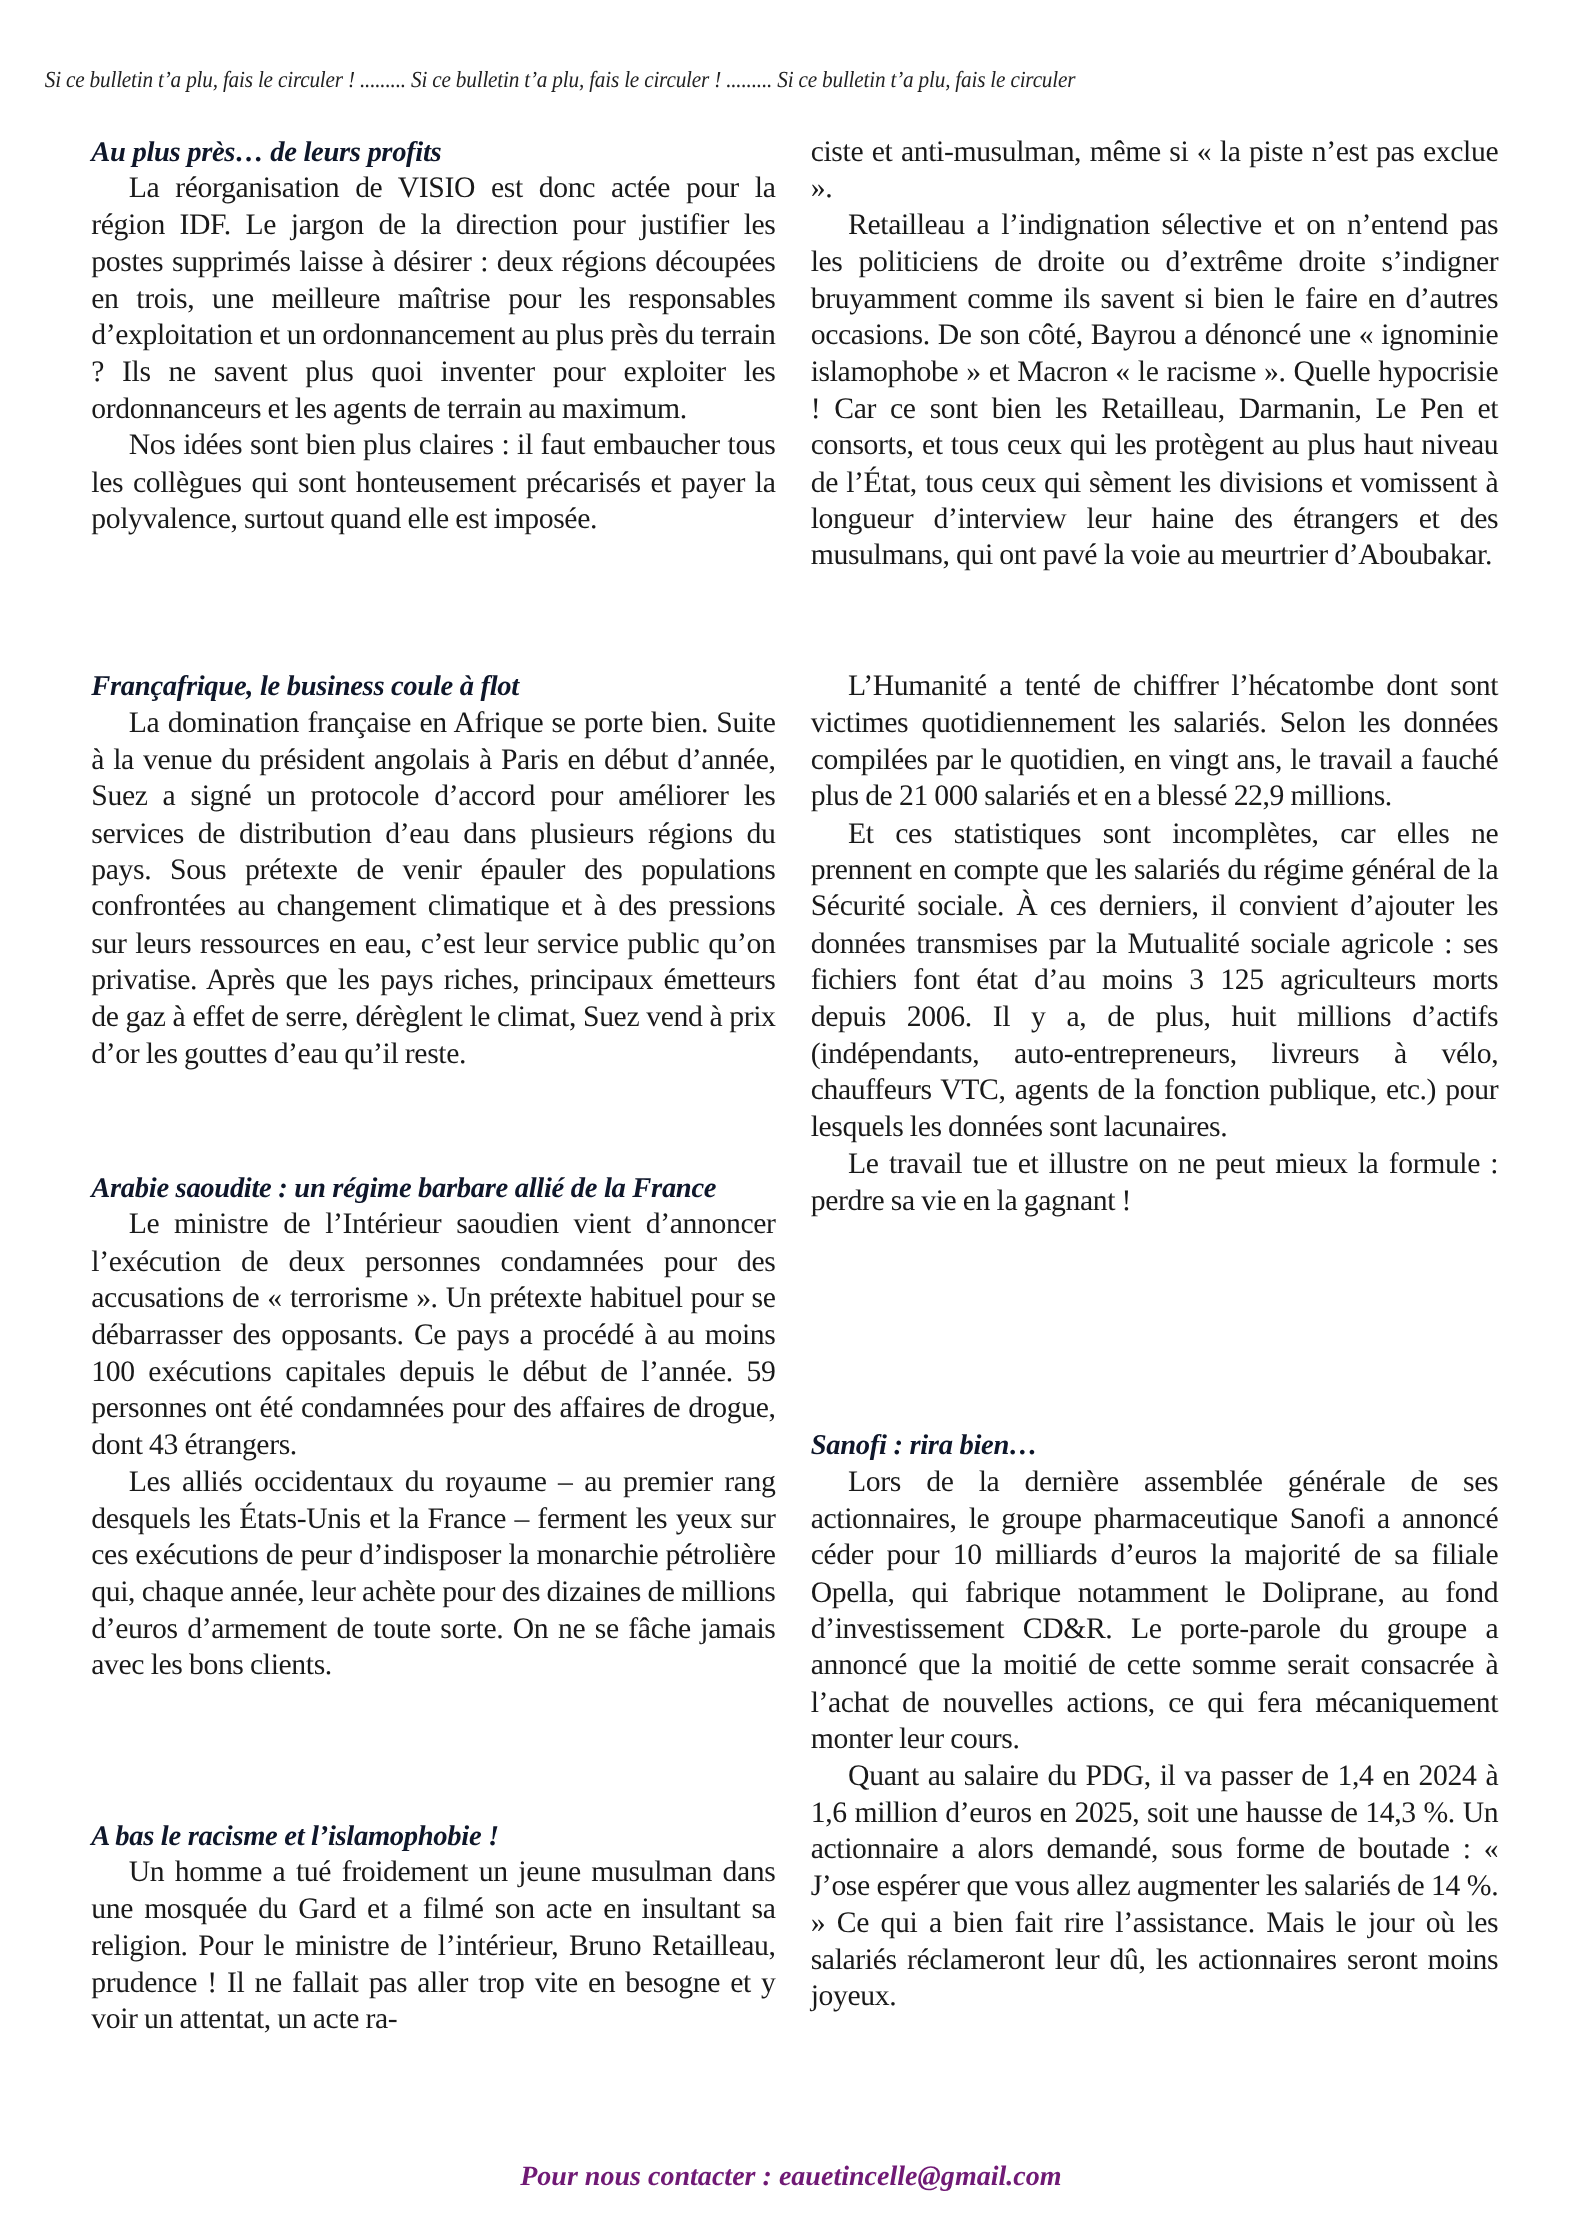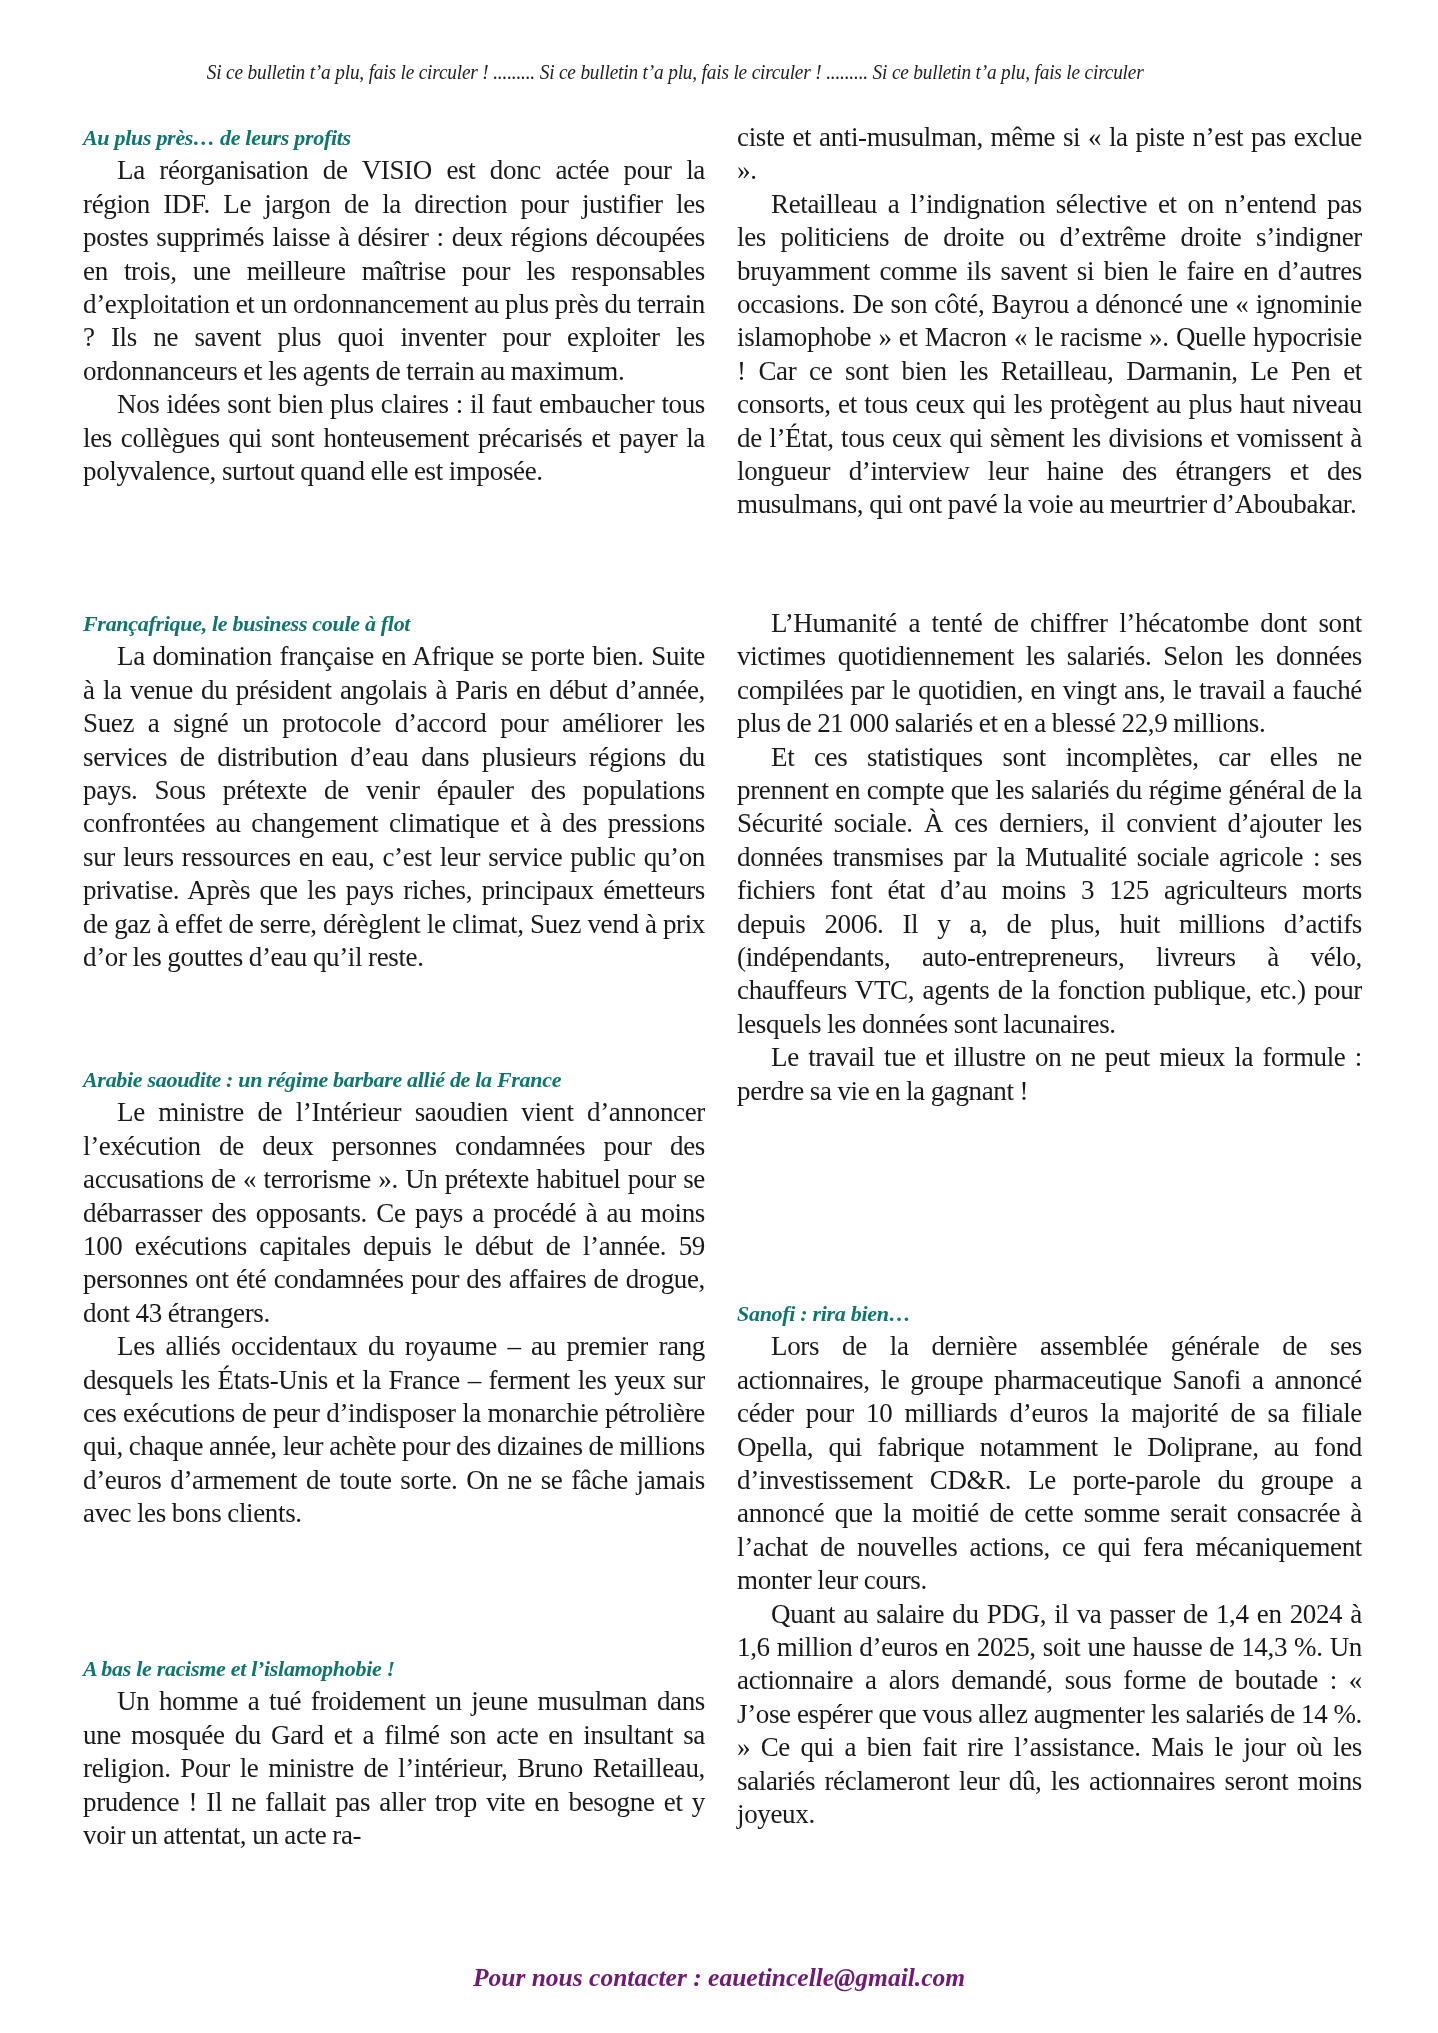--- a/index.html
+++ b/index.html
@@ -13,21 +13,21 @@
       position: relative;
       overflow: hidden;
       color: #1a1a1a;
       font-family: "Liberation Serif", serif;
     }
     .banner {
       position: absolute;
       top: 60px;
       left: 0;
       width: 1184px;
-      text-align: right;
+      text-align: left;
       font-family: "Liberation Serif", serif;
       font-style: italic;
       font-size: 21px;
       color: #222;
       letter-spacing: -0.2px;
     }
     .banner span.inner {
       display: inline-block;
       transform: scaleX(0.92);
       transform-origin: center;
@@ -43,23 +43,23 @@
     .article {
       position: absolute;
       left: 0;
       width: 100%;
     }
     .article h2 {
       margin: 0;
       font-family: "Liberation Serif", serif;
       font-weight: bold;
       font-style: italic;
-      font-size: 22px;
+      font-size: 26px;
       line-height: 33.4px;
-      color: #0f766e;
+      color: #0f172a;
       text-align: justify;
       letter-spacing: -0.3px;
     }
     .article p {
       margin: 0;
       font-size: 27px;
       line-height: 33.4px;
       text-align: justify;
       text-indent: 34px;
       letter-spacing: -0.35px;

